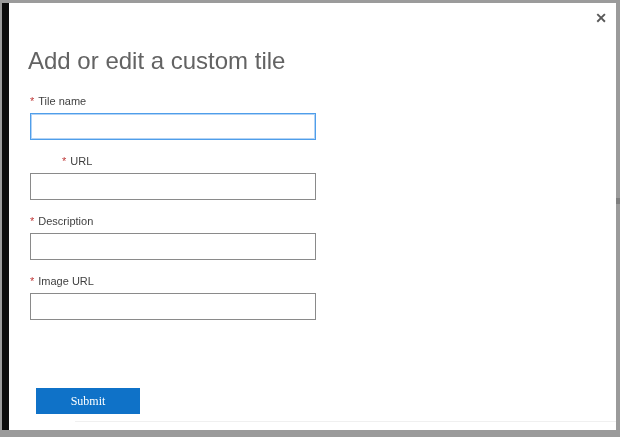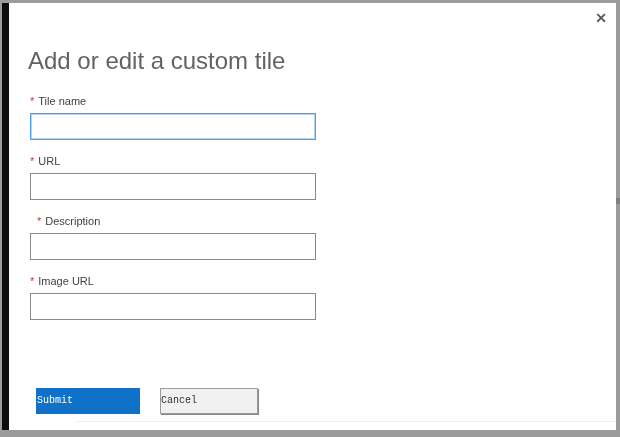--- a/index.html
+++ b/index.html
@@ -81,32 +81,32 @@
     color: #333333;
     padding: 0 6px;
     border-radius: 0;
   }
   .txt.focused {
     border: 1px solid #4f9eea;
     outline: 1px solid #b3d3f5;
     outline-offset: -2px;
   }
   .lbl-1 { top: 91px; }  .in-1 { top: 110px; }
-  .lbl-2 { top: 151px; } .in-2 { top: 170px; }
-  .lbl-3 { top: 211px; margin-left: 7px; } .in-3 { top: 230px; }
+  .lbl-2 { top: 151px; margin-left: 32px; } .in-2 { top: 170px; }
+  .lbl-3 { top: 211px; } .in-3 { top: 230px; }
   .lbl-4 { top: 271px; } .in-4 { top: 290px; }
   .btn {
     position: absolute;
     top: 385px;
     height: 26px;
     box-sizing: border-box;
-    font-family: Liberation Mono, monospace;
-    font-size: 10px;
+    font-family: Liberation Serif, serif;
+    font-size: 12px;
     line-height: 24px;
-    text-align: left;
+    text-align: center;
     cursor: pointer;
     padding: 0;
     border-radius: 0;
   }
   .btn-submit {
     left: 27px;
     width: 104px;
     background: #0f72c8;
     border: 1px solid #0f72c8;
     color: #ffffff;
@@ -154,17 +154,16 @@
       <span class="req">*</span><span>Description</span>
     </label>
     <input type="text" class="txt in-3" value="" style="">
 
     <label class="field-label lbl-4">
       <span class="req">*</span><span>Image URL</span>
     </label>
     <input type="text" class="txt in-4" value="" style="">
 
     <button class="btn btn-submit">Submit</button>
-    <button class="btn btn-cancel">Cancel</button>
 
     <div class="faint-line"></div>
   </div>
 </div>
 
 </body></html>

